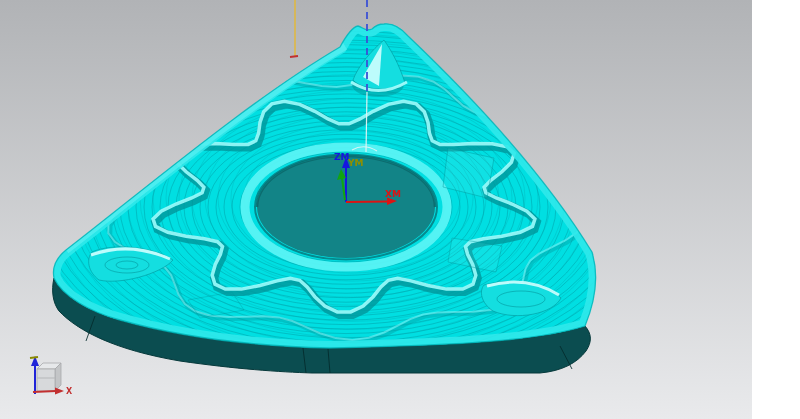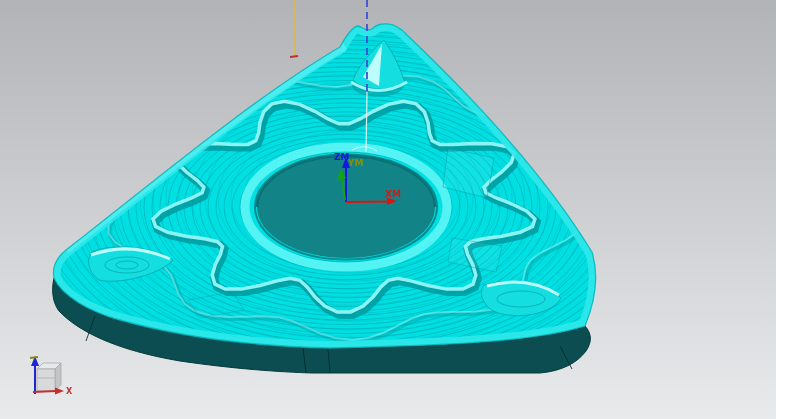--- a/index.html
+++ b/index.html
@@ -1,16 +1,16 @@
 <!DOCTYPE html>
 <html><head>
 <meta charset="utf-8">
 <style>
   html,body{margin:0;padding:0;}
-  .stage{position:relative;width:752px;height:419px;overflow:hidden;font-family:"DejaVu Sans",sans-serif;padding-left:24px;}
+  .stage{position:relative;width:752px;height:419px;overflow:hidden;font-family:"DejaVu Sans",sans-serif;}
   svg{position:absolute;left:0;top:0;display:block;}
   text{font-family:"DejaVu Sans",sans-serif;}
   .axis-label{font-size:9px;font-weight:bold;}
   .acs-label{font-size:8px;font-weight:bold;}
 </style>
 </head>
 <body>
 
 <div class="stage">
 <svg width="800" height="419" viewBox="0 0 800 419">

